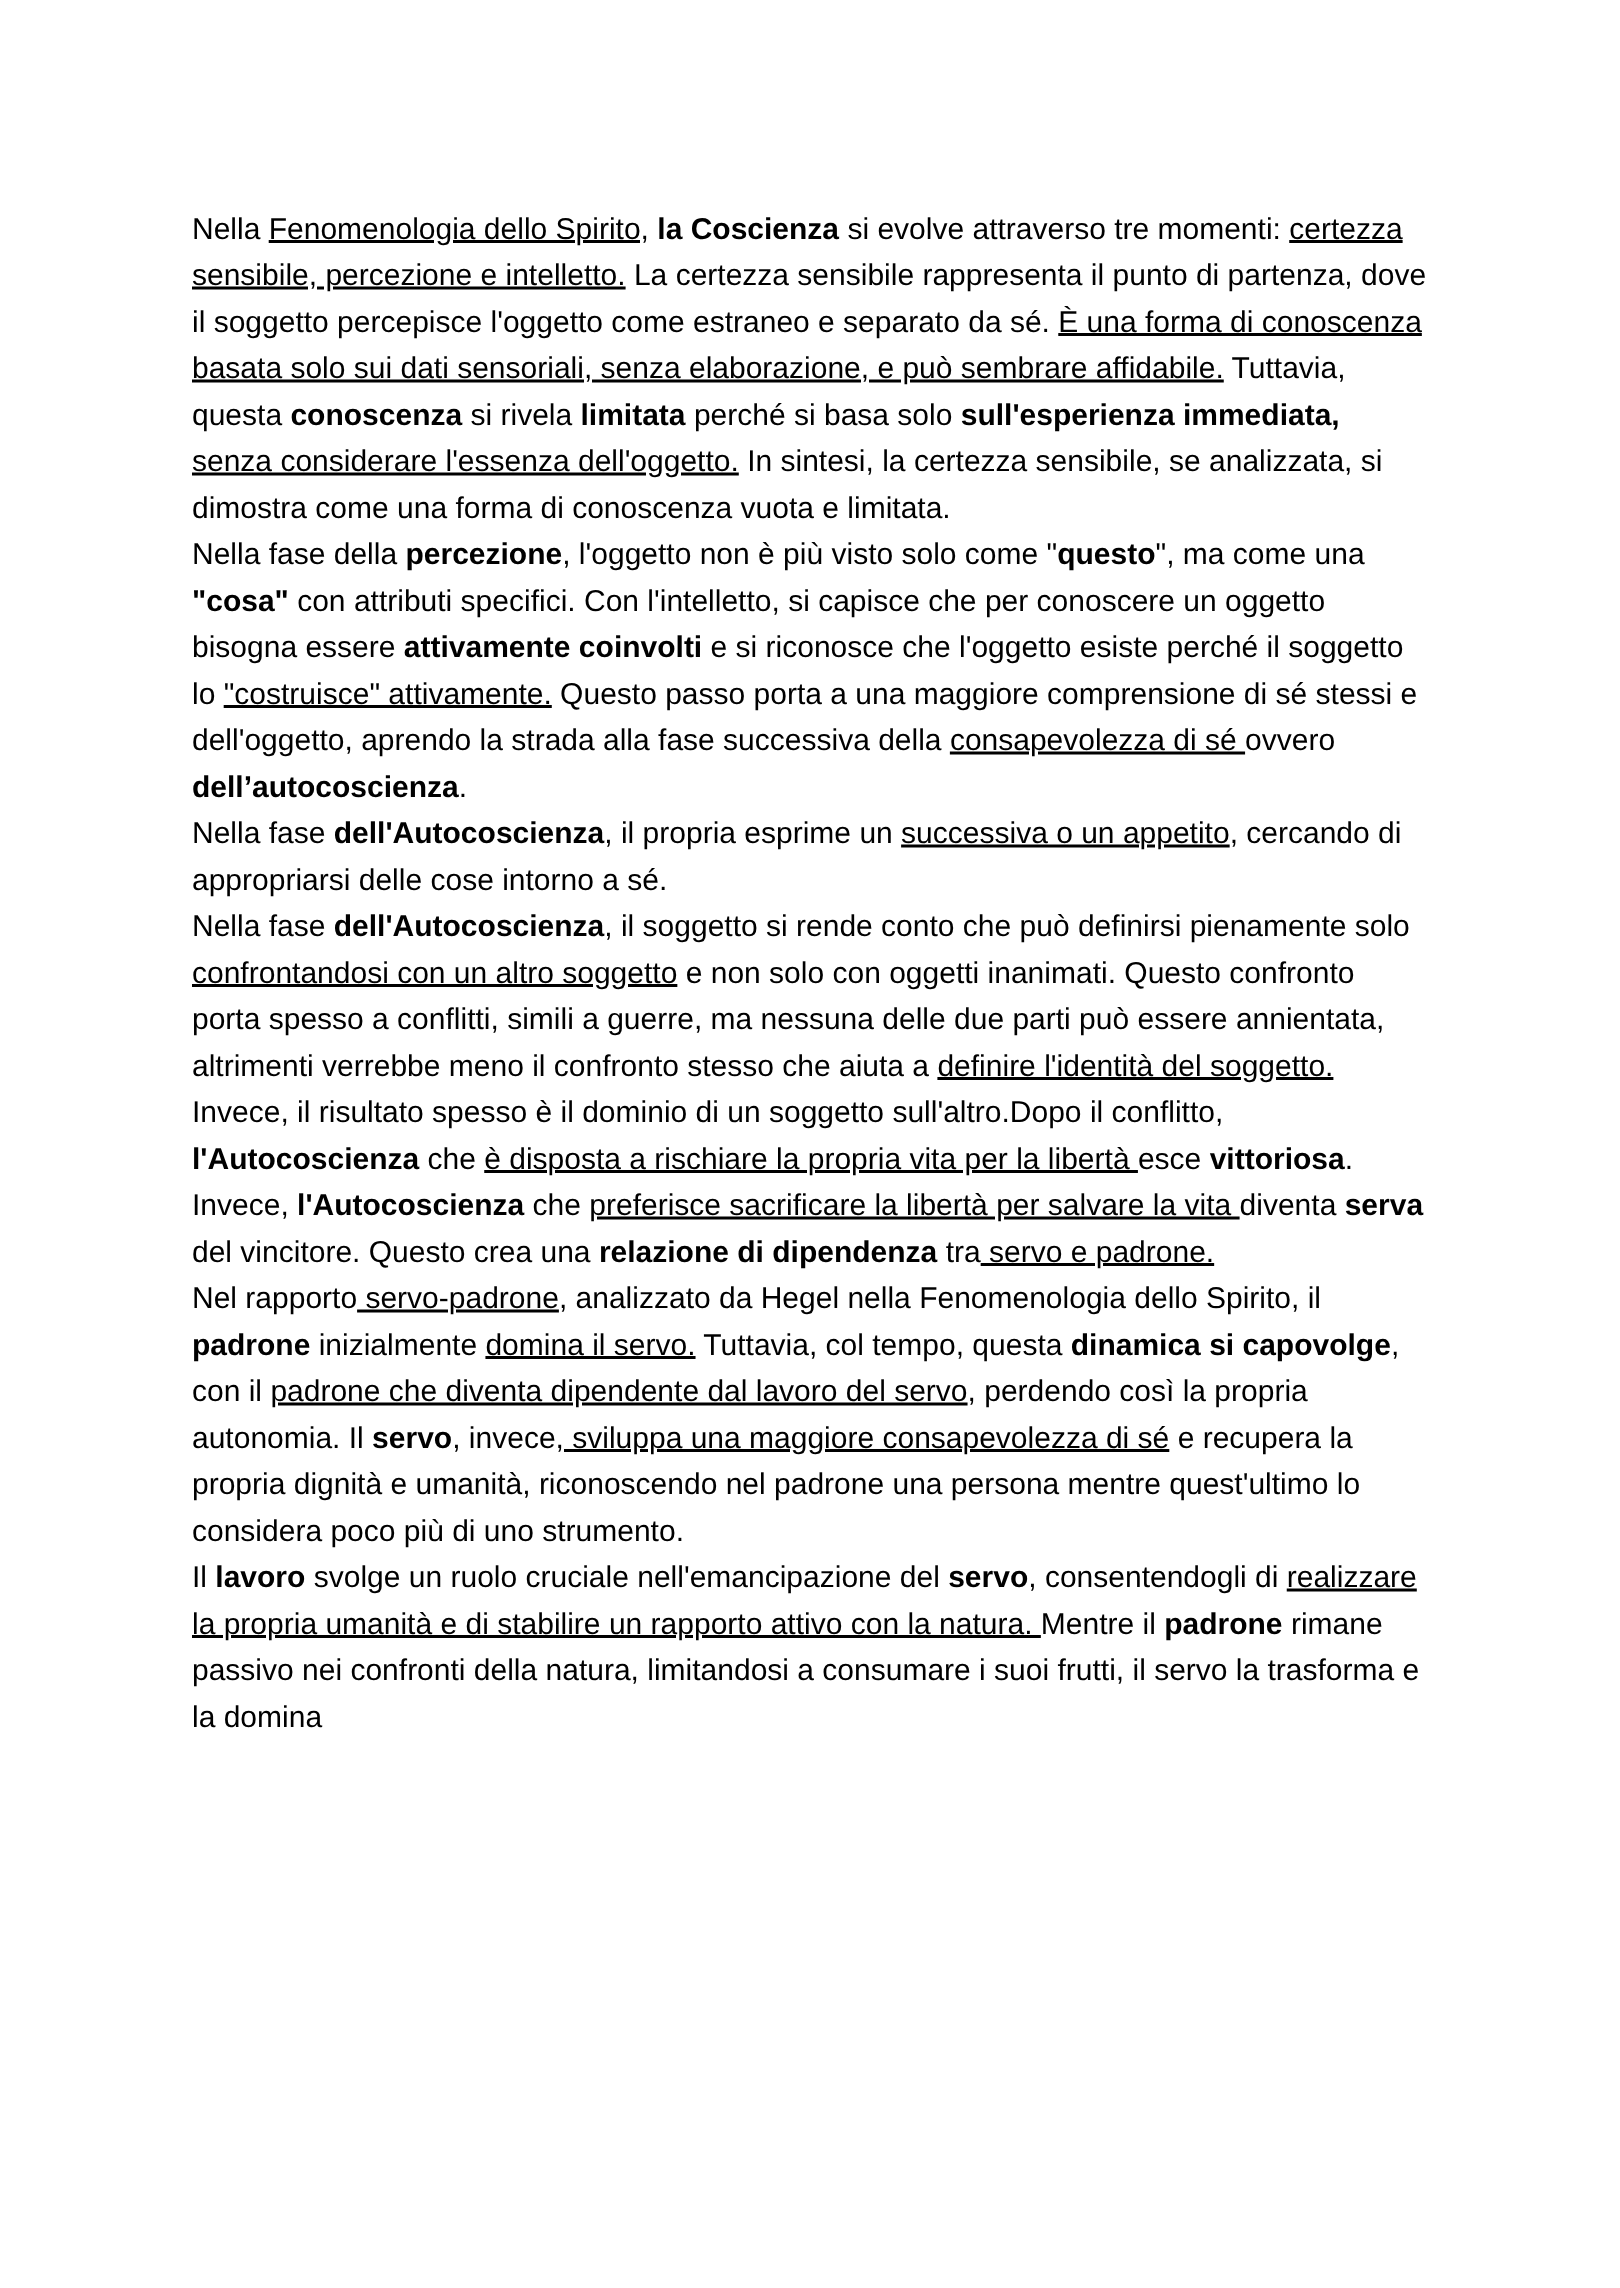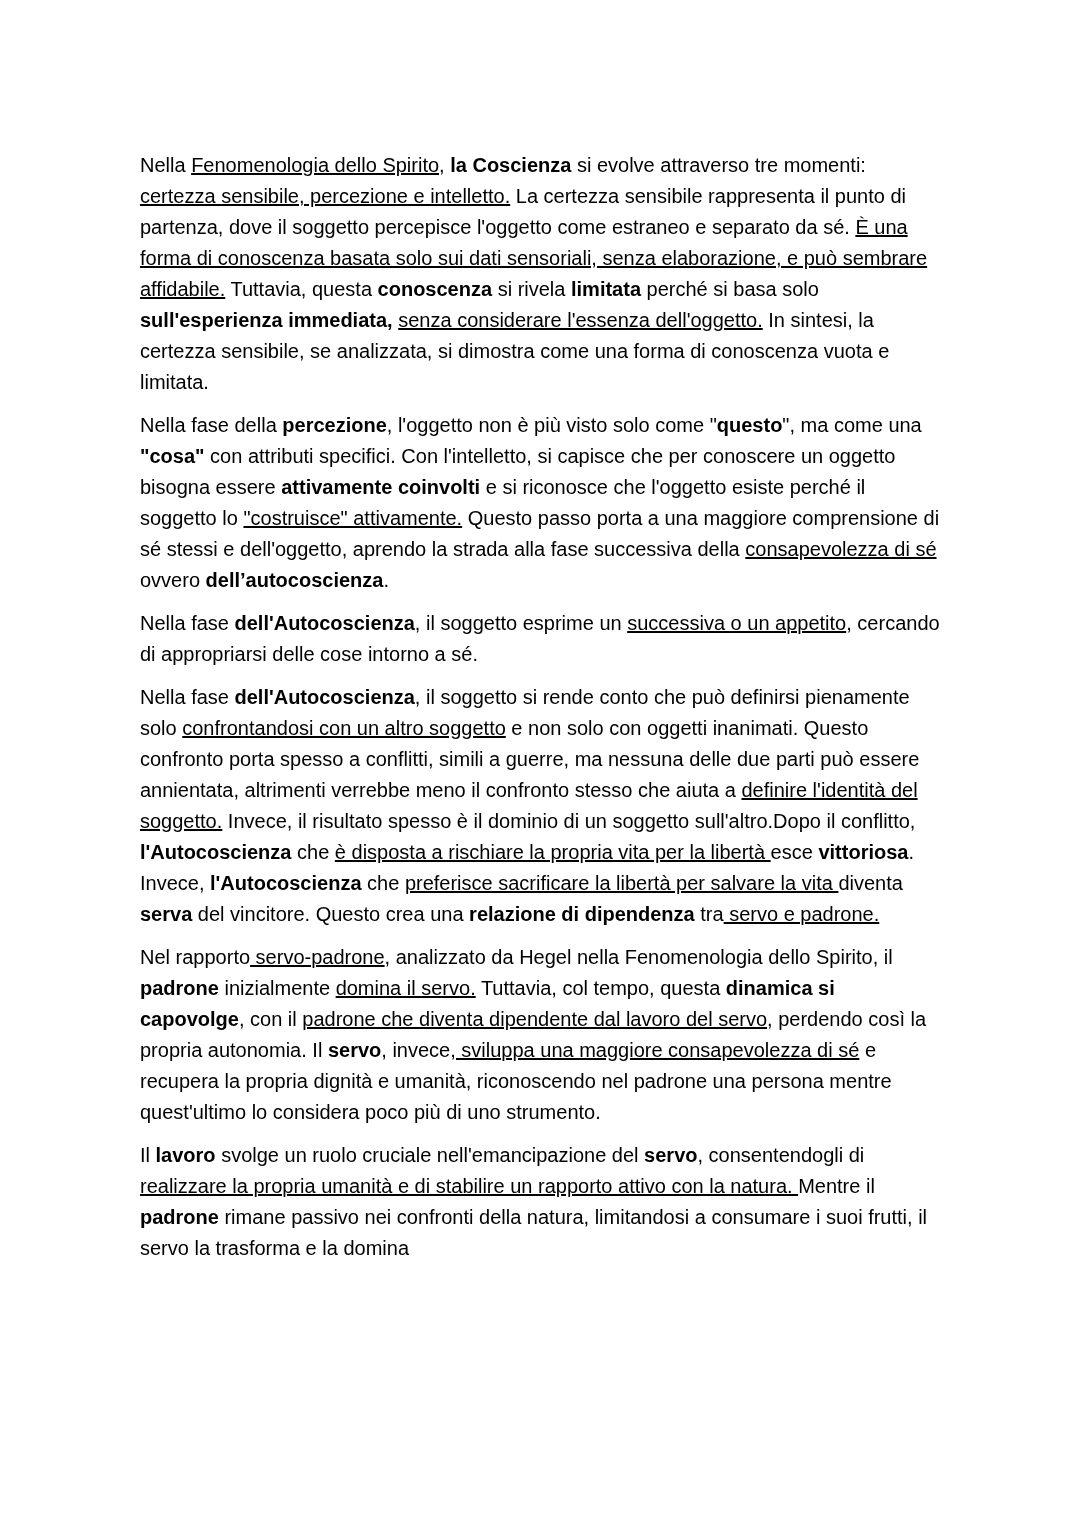--- a/index.html
+++ b/index.html
@@ -20,31 +20,31 @@
     box-sizing: border-box;
     padding: 138px 128px 60px 128px;
   }
   .doc-body {
     width: 824px;
     font-size: 20px;
     line-height: 31px;
     color: #000000;
   }
   .doc-body p {
-    margin: 12px;
+    margin: 0;
     padding: 0;
   }
   .doc-body span.b { font-weight: bold; }
   .doc-body span.u { text-decoration: underline; }
 </style>
 </head>
 <body>
 
 <div class="page">
   <div class="doc-body">
       <p><span>Nella </span><span class="u">Fenomenologia dello Spirito,</span><span> </span><span class="b">la Coscienza</span><span> si evolve attraverso tre momenti: </span><span class="u">certezza sensibile, percezione e intelletto.</span><span> La certezza sensibile rappresenta il punto di partenza, dove il soggetto percepisce l'oggetto come estraneo e separato da sé. </span><span class="u">È una forma di conoscenza basata solo sui dati sensoriali, senza elaborazione, e può sembrare affidabile.</span><span> Tuttavia, questa </span><span class="b">conoscenza</span><span> si rivela </span><span class="b">limitata</span><span> perché si basa solo </span><span class="b">sull'esperienza immediata,</span><span> </span><span class="u">senza considerare l'essenza dell'oggetto.</span><span> In sintesi, la certezza sensibile, se analizzata, si dimostra come una forma di conoscenza vuota e limitata.</span></p>
       <p><span>Nella fase della </span><span class="b">percezione</span><span>, l'oggetto non è più visto solo come "</span><span class="b">questo</span><span>", ma come una </span><span class="b">"cosa"</span><span> con attributi specifici. Con l'intelletto, si capisce che per conoscere un oggetto bisogna essere </span><span class="b">attivamente coinvolti</span><span> e si riconosce che l'oggetto esiste perché il soggetto lo </span><span class="u">"costruisce" attivamente.</span><span> Questo passo porta a una maggiore comprensione di sé stessi e dell'oggetto, aprendo la strada alla fase successiva della </span><span class="u">consapevolezza di sé </span><span>ovvero </span><span class="b">dell’autocoscienza</span><span>.</span></p>
-      <p><span>Nella fase </span><span class="b">dell'Autocoscienza</span><span>, il soggetto esprime un </span><span class="u">successiva o un appetito</span><span>, cercando di appropriarsi delle cose intorno a sé.</span></p>
+      <p><span>Nella fase </span><span class="b">dell'Autocoscienza</span><span>, il propria esprime un </span><span class="u">successiva o un appetito</span><span>, cercando di appropriarsi delle cose intorno a sé.</span></p>
       <p><span>Nella fase </span><span class="b">dell'Autocoscienza</span><span>, il soggetto si rende conto che può definirsi pienamente solo </span><span class="u">confrontandosi con un altro soggetto</span><span> e non solo con oggetti inanimati. Questo confronto porta spesso a conflitti, simili a guerre, ma nessuna delle due parti può essere annientata, altrimenti verrebbe meno il confronto stesso che aiuta a </span><span class="u">definire l'identità del soggetto.</span><span> Invece, il risultato spesso è il dominio di un soggetto sull'altro.Dopo il conflitto, </span><span class="b">l'Autocoscienza</span><span> che </span><span class="u">è disposta a rischiare la propria vita per la libertà </span><span>esce </span><span class="b">vittoriosa</span><span>. Invece, </span><span class="b">l'Autocoscienza</span><span> che </span><span class="u">preferisce sacrificare la libertà per salvare la vita </span><span>diventa </span><span class="b">serva</span><span> del vincitore. Questo crea una </span><span class="b">relazione di dipendenza</span><span> tra</span><span class="u"> servo e padrone.</span></p>
       <p><span>Nel rapporto</span><span class="u"> servo-padrone</span><span>, analizzato da Hegel nella Fenomenologia dello Spirito, il </span><span class="b">padrone</span><span> inizialmente </span><span class="u">domina il servo.</span><span> Tuttavia, col tempo, questa </span><span class="b">dinamica si capovolge</span><span>, con il </span><span class="u">padrone che diventa dipendente dal lavoro del servo</span><span>, perdendo così la propria autonomia. Il </span><span class="b">servo</span><span>, invece</span><span class="u">, sviluppa una maggiore consapevolezza di sé</span><span> e recupera la propria dignità e umanità, riconoscendo nel padrone una persona mentre quest'ultimo lo considera poco più di uno strumento.</span></p>
       <p><span>Il </span><span class="b">lavoro</span><span> svolge un ruolo cruciale nell'emancipazione del </span><span class="b">servo</span><span>, consentendogli di </span><span class="u">realizzare la propria umanità e di stabilire un rapporto attivo con la natura. </span><span>Mentre il </span><span class="b">padrone</span><span> rimane passivo nei confronti della natura, limitandosi a consumare i suoi frutti, il servo la trasforma e la domina</span></p>
     </div>
 </div>
 
 </body></html>

